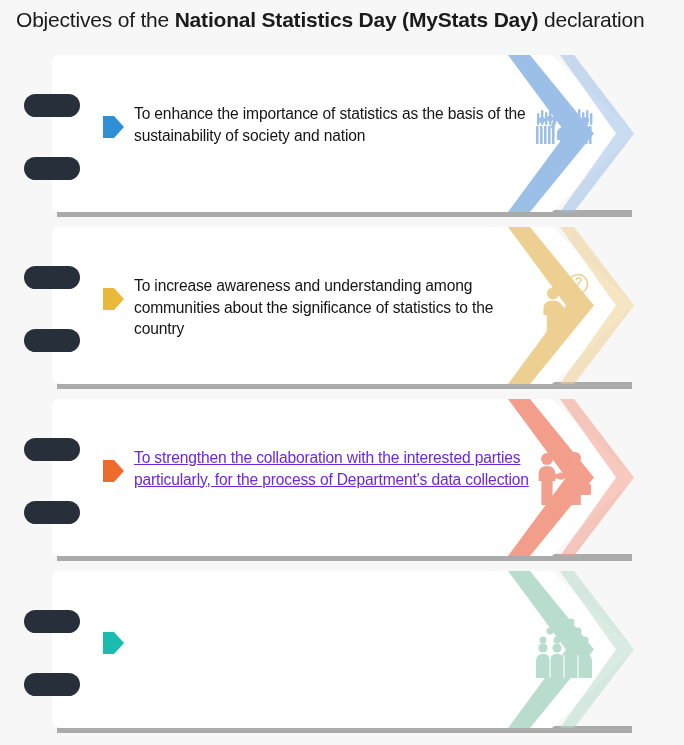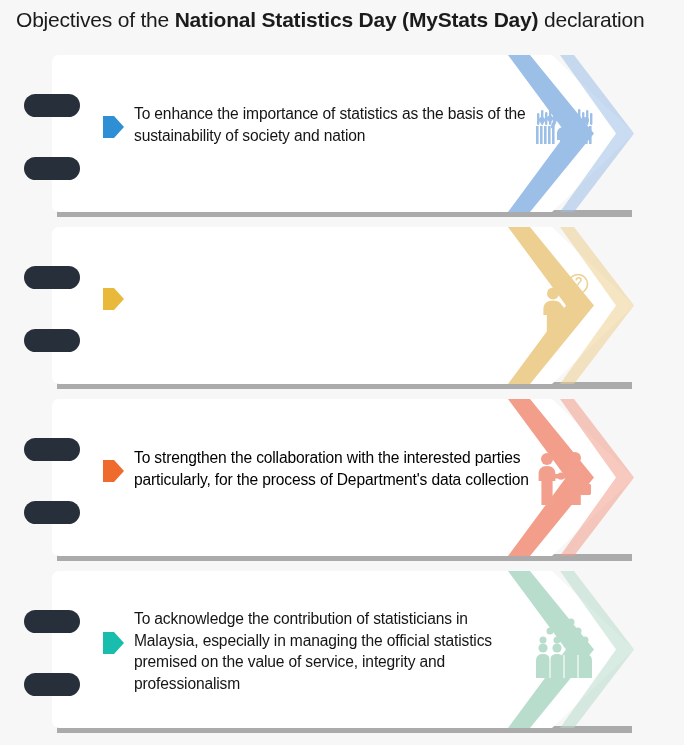--- a/index.html
+++ b/index.html
@@ -214,20 +214,21 @@
           <circle cx="20" cy="22.5" r="6"></circle>
           <path d="M20 29.5 C26 29.5 29.6 32.8 29.6 38 L29.6 44 L26.2 44 L26.2 63 L13.8 63 L13.8 44 L10.4 44 L10.4 38 C10.4 32.8 14 29.5 20 29.5 Z"></path>
           <path d="M26.5 34 C29.6 34 31.4 36.2 31.4 39 C31.4 41.6 29.8 43.2 27.4 43.4 L26.5 43.4 Z"></path>
         </g>
       </svg>
     </div>
 
     <div class="pill top" style="background: rgb(39, 47, 58);"></div>
     <div class="pill bottom" style="background: rgb(39, 47, 58);"></div>
     <div class="bullet-arrow" style="background: rgb(232, 185, 58);"></div>
+    <div class="card-text" style="color: rgb(21, 21, 21);">To increase awareness and understanding among communities about the significance of statistics to the country</div>
   </div>
 
   <div class="objective-card">
     <div class="card-shadow-bar" style="background: rgb(171, 171, 171);"></div>
     <div class="card-body" style="background: rgb(255, 255, 255);"></div>
     <div class="card-chevron-tail" style="background: rgb(242, 158, 139);"></div>
     <div class="card-chevron" style="background: rgb(242, 158, 139);"></div>
 
     <div class="card-icon" style="color: rgb(242, 160, 141);">
       <svg viewBox="0 0 62 66">
@@ -245,21 +246,21 @@
           <rect x="44" y="41" width="14" height="11" rx="1.4"></rect>
           <rect x="48.4" y="38.4" width="5.2" height="3.2" rx="0.9"></rect>
           <rect x="50" y="38" width="2" height="5"></rect>
         </g>
       </svg>
     </div>
 
     <div class="pill top" style="background: rgb(39, 47, 58);"></div>
     <div class="pill bottom" style="background: rgb(39, 47, 58);"></div>
     <div class="bullet-arrow" style="background: rgb(238, 106, 45);"></div>
-    <div class="card-text" style="color: #000000;">To strengthen the collaboration with the interested parties particularly, for the process of Department's data collection</div>
+    <div class="card-text" style="color: #6d28d9; text-decoration: underline;">To strengthen the collaboration with the interested parties particularly, for the process of Department's data collection</div>
   </div>
 
   <div class="objective-card tall">
     <div class="card-shadow-bar" style="background: rgb(171, 171, 171);"></div>
     <div class="card-body" style="background: rgb(255, 255, 255);"></div>
     <div class="card-chevron-tail" style="background: rgb(185, 221, 205);"></div>
     <div class="card-chevron" style="background: rgb(185, 221, 205);"></div>
 
     <div class="card-icon" style="color: rgb(185, 221, 205);">
       <svg viewBox="0 0 62 66">
@@ -289,16 +290,15 @@
           <line x1="17" y1="40" x2="17" y2="63"></line>
           <line x1="31" y1="40" x2="31" y2="63"></line>
           <line x1="45" y1="40" x2="45" y2="63"></line>
         </g>
       </svg>
     </div>
 
     <div class="pill top" style="background: rgb(39, 47, 58);"></div>
     <div class="pill bottom" style="background: rgb(39, 47, 58);"></div>
     <div class="bullet-arrow" style="background: rgb(25, 189, 174);"></div>
-    <div class="card-text" style="color: rgb(21, 21, 21);">To acknowledge the contribution of statisticians in Malaysia, especially in managing the official statistics premised on the value of service, integrity and professionalism</div>
   </div>
 
 </div>
 
 </body></html>

